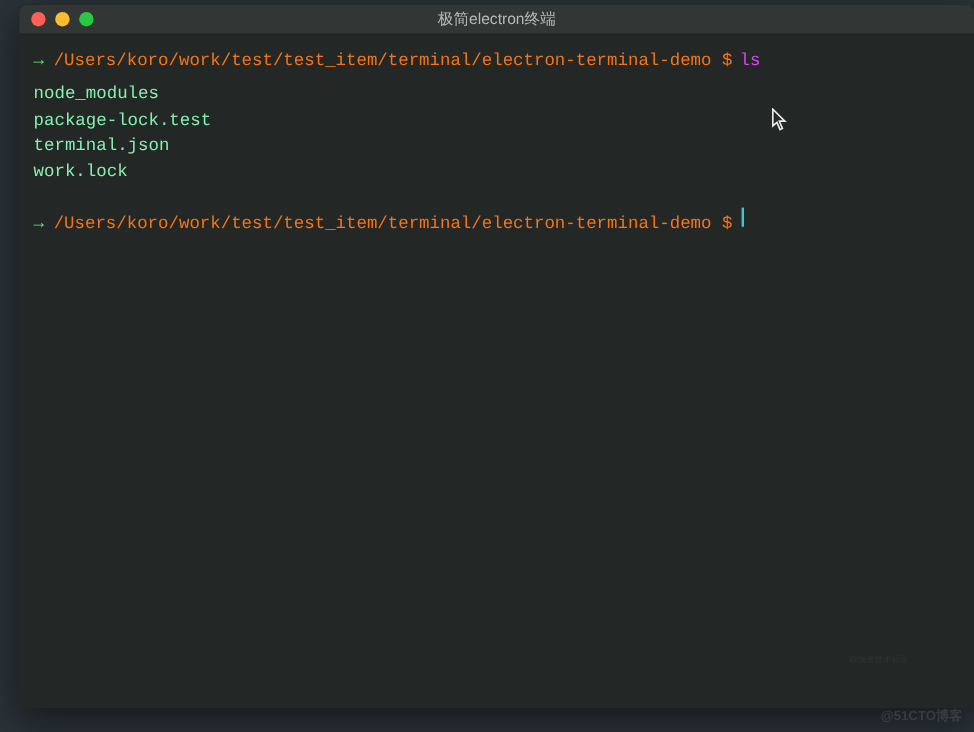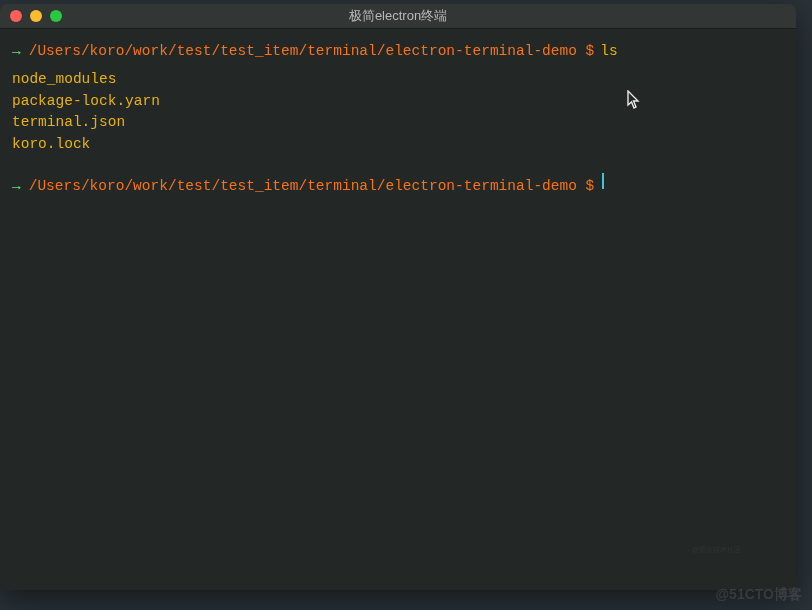--- a/index.html
+++ b/index.html
@@ -11,21 +11,21 @@
       background: #2a3238;
       width: 812px;
       height: 610px;
       font-family: -apple-system, BlinkMacSystemFont, "Helvetica Neue", Arial, sans-serif;
       position: relative;
       overflow: hidden;
     }
     .window {
       position: absolute;
       top: 4px;
-      left: 0;
+      left: 16px;
       width: 796px;
       height: 586px;
       background: #232827;
       border-radius: 7px;
       box-shadow: 0 10px 30px rgba(0,0,0,0.5);
       overflow: hidden;
     }
     .titlebar {
       height: 25px;
       background: #323736;
@@ -72,28 +72,28 @@
     }
     .arrow {
       color: #5fe77a;
       margin-right: 8px;
     }
     .path {
       color: #f97316;
       margin-right: 6px;
     }
     .command {
-      color: #eab308;
+      color: #d946ef;
     }
     .output {
       margin-top: 6px;
       margin-bottom: 18px;
     }
     .output-line {
-      color: #eab308;
+      color: #86efac;
     }
     .cursor {
       display: inline-block;
       width: 1.5px;
       height: 16px;
       background: #3fc5d4;
       vertical-align: middle;
       margin-left: 2px;
       position: relative;
       top: -1px;
@@ -103,21 +103,21 @@
       top: 86px;
       left: 627px;
       width: 14px;
       height: 20px;
       pointer-events: none;
     }
     .watermark {
       position: absolute;
       bottom: 6px;
       right: 10px;
-      font-size: 14px;
+      font-size: 11px;
       color: rgba(200,200,200,0.15);
       font-family: Arial, sans-serif;
       font-weight: bold;
     }
     .watermark2 {
       position: absolute;
       bottom: 35px;
       right: 55px;
       font-size: 7px;
       color: rgba(200,200,200,0.08);
@@ -139,23 +139,23 @@
 
   <div class="terminal">
     <div class="prompt-line">
       <span class="arrow">→</span>
       <span class="path">/Users/koro/work/test/test_item/terminal/electron-terminal-demo $</span>
       <span class="command">ls</span>
     </div>
 
     <div class="output">
       <div class="output-line">node_modules</div>
-      <div class="output-line">package-lock.yarn</div>
+      <div class="output-line">package-lock.test</div>
       <div class="output-line">terminal.json</div>
-      <div class="output-line">koro.lock</div>
+      <div class="output-line">work.lock</div>
     </div>
 
     <div class="prompt-line">
       <span class="arrow">→</span>
       <span class="path">/Users/koro/work/test/test_item/terminal/electron-terminal-demo $</span>
       <span class="command"></span>
       <span class="cursor"></span>
     </div>
   </div>
 

